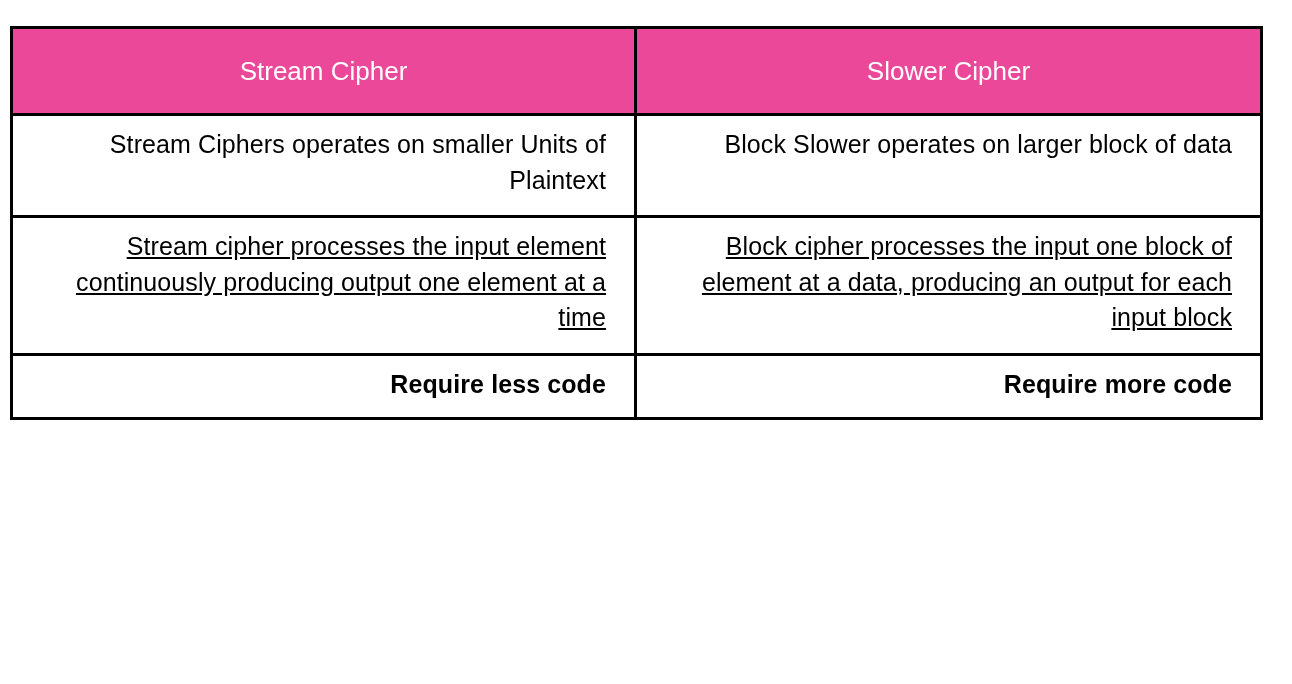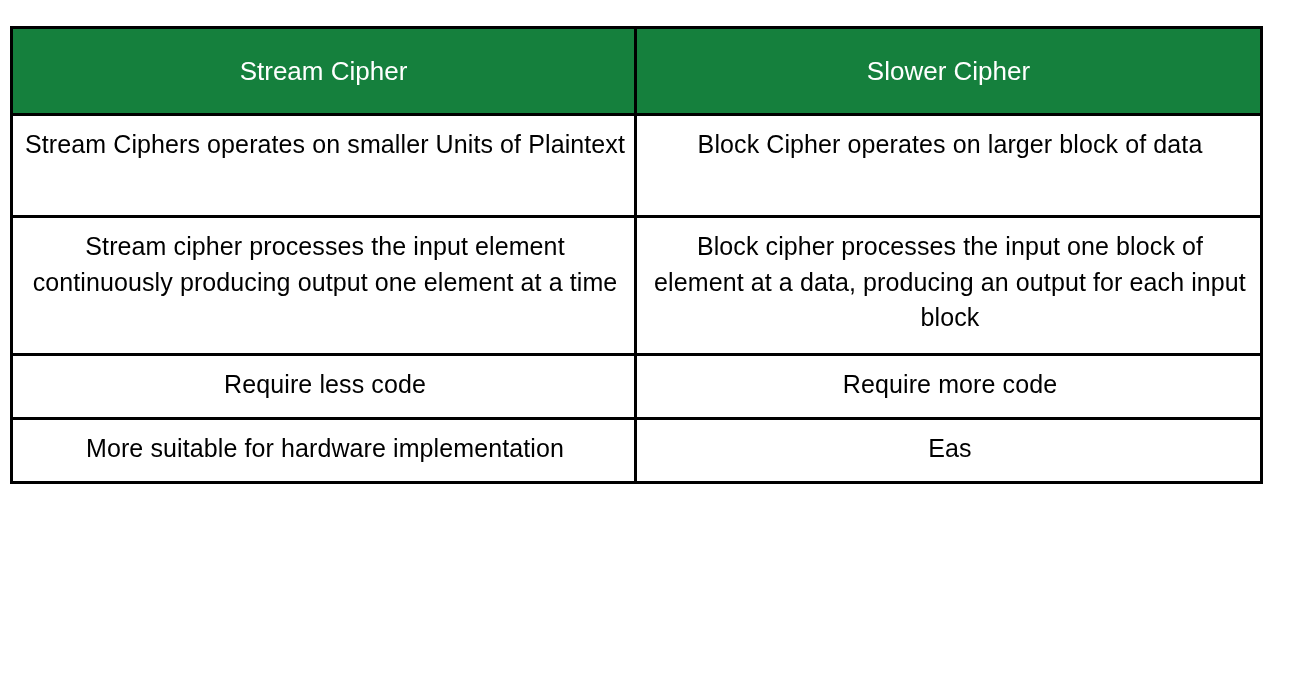--- a/index.html
+++ b/index.html
@@ -48,65 +48,61 @@
     height: 58px;
     padding: 14px 10px 12px 10px;
     vertical-align: middle;
   }
 
   .comparison-table tbody td {
     color: #000000;
     font-size: 25px;
     font-weight: 400;
     line-height: 1.42;
-    padding: 11px 9px 12px 12px;
-    text-align: center;
+    padding: 11px 28px 12px 12px;
+    text-align: right;
     letter-spacing: 0.1px;
   }
 
   
   tr[data-row="0"] td { height: 76px; }
   tr[data-row="1"] td { height: 38px; }
-  tr[data-row="2"] td { height: 112px; }
-  tr[data-row="3"] td { height: 38px; }
+  tr[data-row="2"] td { height: 112px; text-decoration: underline; }
+  tr[data-row="3"] td { height: 38px; font-weight: bold; }
   tr[data-row="4"] td { height: 38px; }
   tr[data-row="5"] td { height: 38px; }
   tr[data-row="6"] td { height: 38px; }
 </style>
-<style>.comparison-table thead th{background:#15803d;color:#FFFFFF;}.comparison-table th,.comparison-table td{border-color:#000000;}</style></head>
+<style>.comparison-table thead th{background:#ec4899;color:#FFFFFF;}.comparison-table th,.comparison-table td{border-color:#000000;}</style></head>
 <body>
 
 <div class="page">
 
   <table class="comparison-table">
     <colgroup>
       <col class="col-left">
       <col class="col-right">
     </colgroup>
 
     <thead>
       <tr>
         <th>Stream Cipher</th>
         <th>Slower Cipher</th>
       </tr>
     </thead>
 
     <tbody>
       <tr data-row="0">
         <td>Stream Ciphers operates on smaller Units of Plaintext</td>
-        <td>Block Cipher operates on larger block of data</td>
+        <td>Block Slower operates on larger block of data</td>
       </tr>
       <tr data-row="2">
         <td>Stream cipher processes the input element continuously producing output one element at a time</td>
         <td>Block cipher processes the input one block of element at a data, producing an output for each input block</td>
       </tr>
       <tr data-row="3">
         <td>Require less code</td>
         <td>Require more code</td>
       </tr>
-      <tr data-row="4">
-        <td>More suitable for hardware implementation</td>
-        <td>Eas</td>
-      </tr>
     </tbody>
   </table>
 
 </div>
 
 </body></html>

